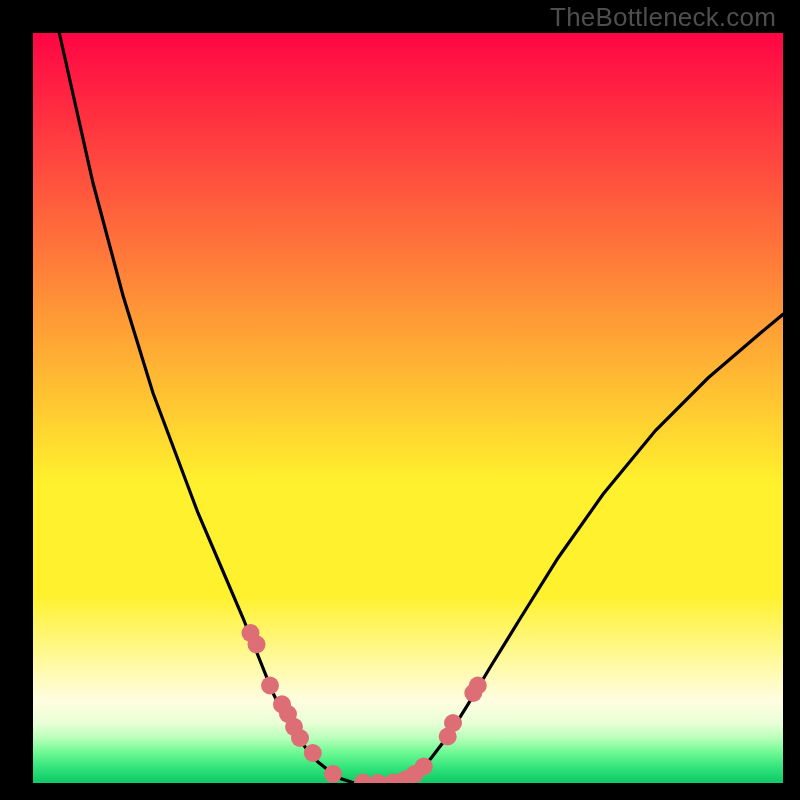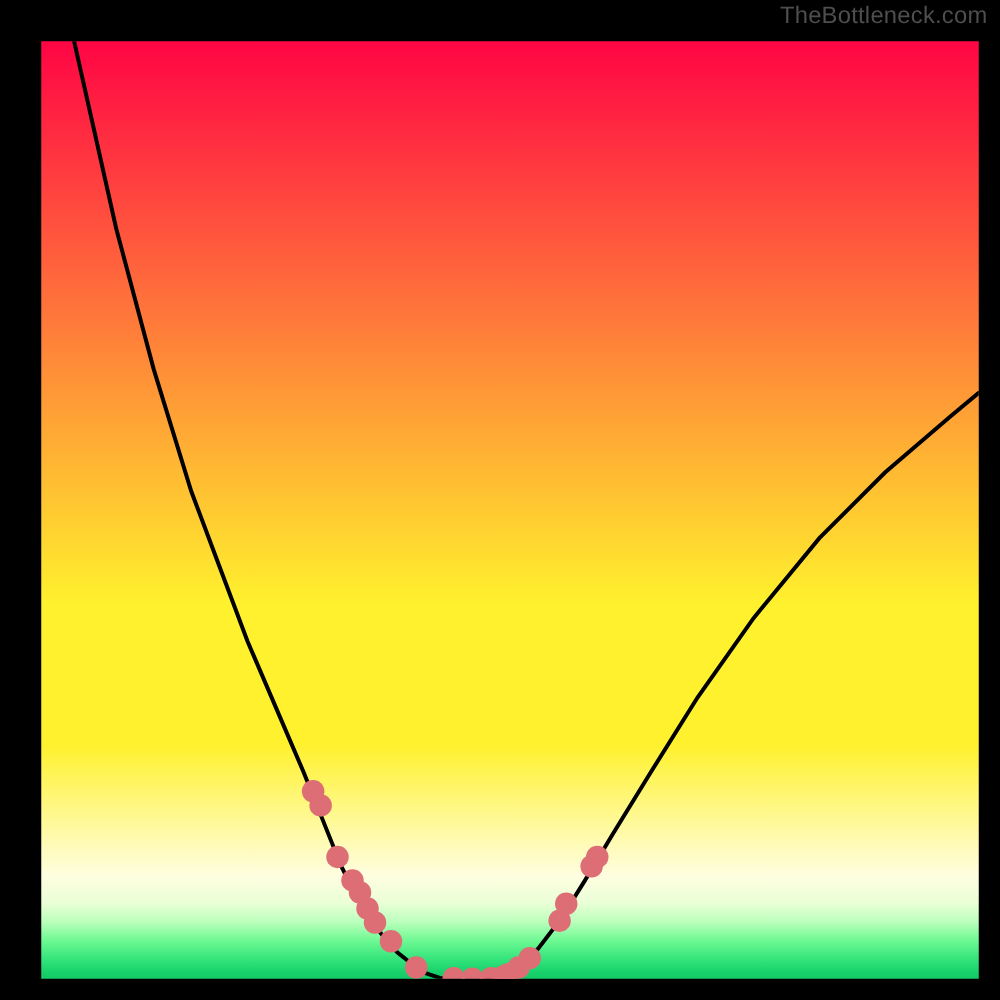--- a/index.html
+++ b/index.html
@@ -39,23 +39,23 @@
       #b8ffba 94%,
       #6cf892 96%,
       #31e37a 98%,
       #17d06a 99.4%,
       #14cb67 100%
     );
   }
   .watermark {
     position: absolute;
     top: 2px;
-    right: 10px;
+    right: 24px;
     color: #4e4e4e;
-    font-size: 19px;
+    font-size: 26px;
     letter-spacing: 0.2px;
     font-weight: 400;
   }
   svg.curve {
     position: absolute;
     left: 0;
     top: 0;
     width: 750px;
     height: 750px;
   }

